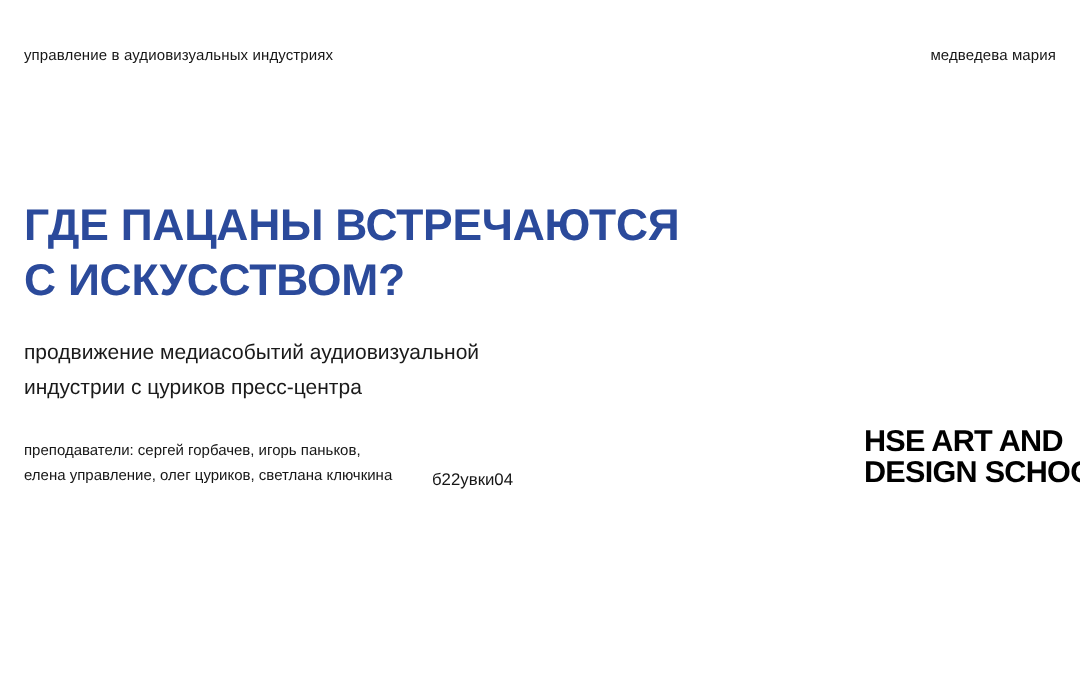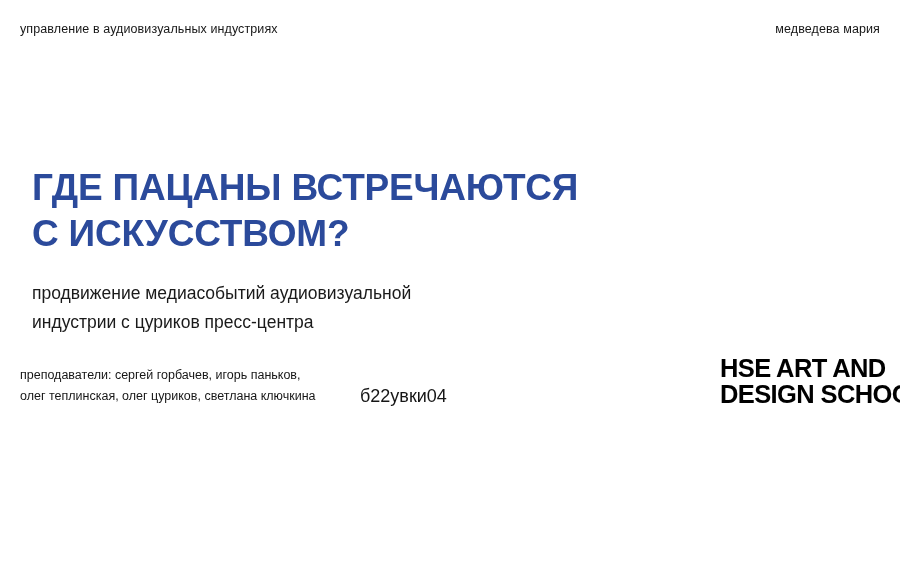--- a/index.html
+++ b/index.html
@@ -31,25 +31,26 @@
     align-items: baseline;
     font-size: 12.5px;
     color: #161616;
     letter-spacing: 0.1px;
   }
   .header-left {
     white-space: nowrap;
   }
   .header-right {
     white-space: nowrap;
+    margin-top: 17px;
   }
   
   .title-block {
     position: absolute;
-    left: 32px;
+    left: 20px;
     top: 165px;
     width: 680px;
   }
   .title {
     font-size: 37px;
     line-height: 46px;
     font-weight: bold;
     color: #2b4a9b;
     letter-spacing: -0.2px;
     margin: 0;
@@ -74,21 +75,21 @@
     gap: 0;
   }
   .teachers {
     font-size: 12.5px;
     line-height: 21px;
     color: #161616;
     white-space: pre-line;
     width: 340px;
   }
   .course-code {
-    font-size: 18px;
+    font-size: 14px;
     color: #161616;
     padding-bottom: 0px;
   }
   
   .logo {
     position: absolute;
     right: 20px;
     bottom: 22px;
     width: 160px;
     text-align: right;
@@ -117,21 +118,21 @@
 
   <div class="title-block">
     <h1 class="title">ГДЕ ПАЦАНЫ ВСТРЕЧАЮТСЯ
 С ИСКУССТВОМ?</h1>
     <p class="subtitle">продвижение медиасобытий аудиовизуальной
 индустрии с цуриков пресс-центра</p>
   </div>
 
   <div class="footer">
     <div class="teachers">преподаватели: сергей горбачев, игорь паньков,
-олег теплинская, олег цуриков, светлана ключкина</div>
+елена управление, олег цуриков, светлана ключкина</div>
     <div class="course-code">б22увки04</div>
   </div>
 
   <div class="logo">
     <div class="logo-line">HSE ART AND</div>
     <div class="logo-line">DESIGN SCHOOL</div>
   </div>
 
 </div>
 

